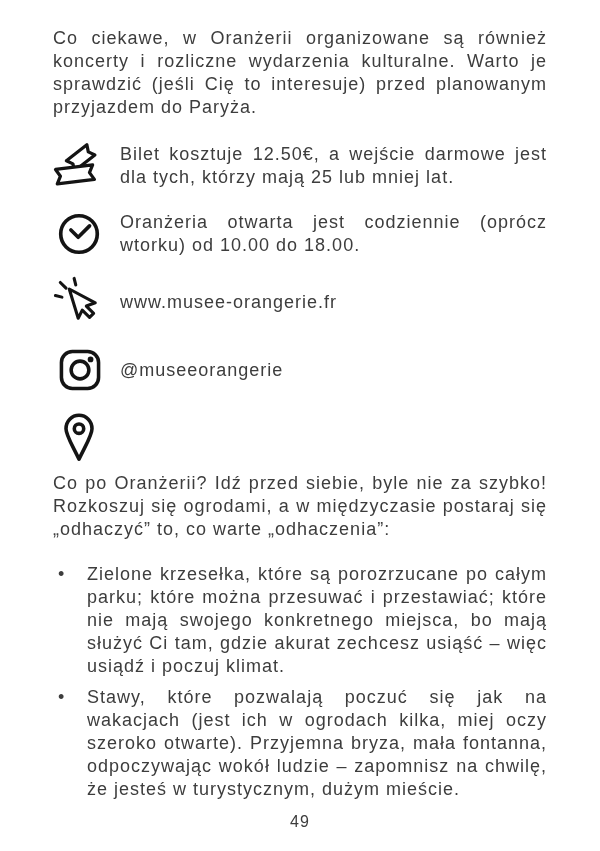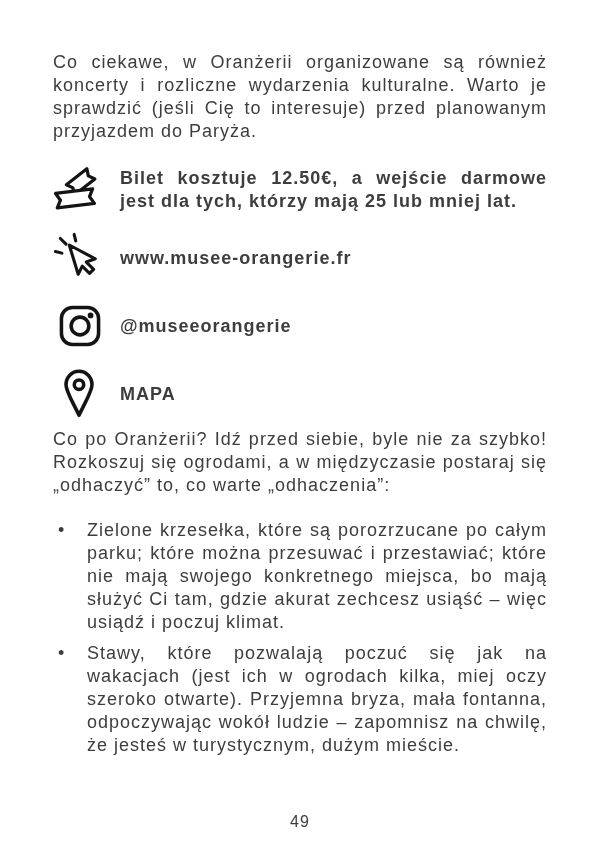--- a/index.html
+++ b/index.html
@@ -1,34 +1,34 @@
 <!DOCTYPE html>
 <html><head>
 <meta charset="utf-8">
 <style>
   html, body { margin: 0; padding: 0; background: #ffffff; }
   .page {
     position: relative;
     width: 600px;
     height: 851px;
     box-sizing: border-box;
-    padding: 51px 53px 0;
+    padding: 27px 53px 0;
     background: #ffffff;
     font-family: "Liberation Sans", "DejaVu Sans", sans-serif;
     font-size: 18px;
     line-height: 23px;
     letter-spacing: 1px;
     color: #3d3d3d;
     overflow: hidden;
   }
   .para { text-align: justify; margin: 0; }
   .para.intro { margin-bottom: 13px; }
   .para.outro { margin-bottom: 22px; }
 
-  .info-row { display: flex; align-items: center; height: 68px; font-weight: bold; }
+  .info-row { display: flex; align-items: center; height: 68px; }
   .icon-cell { flex: 0 0 67px; display: flex; align-items: center; }
   .icon-cell svg { display: block; }
   .row-text { flex: 1; text-align: justify; }
 
   ul.checklist { list-style: none; margin: 0; padding: 0; }
   ul.checklist li { display: flex; margin-bottom: 8px; }
   .bullet { flex: 0 0 34px; padding-left: 5px; box-sizing: border-box; }
   .li-text { flex: 1; text-align: justify; }
 
   .page-number {
@@ -57,20 +57,29 @@
           <path class="ink-fill" stroke-width="4" d="M18,14 H50 L46,22 L50,30 H18 L22,22 Z"></path>
         </g>
         <g transform="rotate(-7 30 42)">
           <path class="ink-fill" stroke-width="4" d="M4,33 H50 L45,42 L50,51 H4 L9,42 Z"></path>
         </g>
       </svg>
     </div>
     <div class="row-text">Bilet kosztuje 12.50€, a wejście darmowe jest dla tych, którzy mają 25 lub mniej lat.</div>
   </div>
 
+  <div class="info-row">
+    <div class="icon-cell">
+      <svg width="52" height="52" viewBox="0 0 64 64">
+        <circle class="ink" stroke-width="4.5" cx="32" cy="32" r="22.5"></circle>
+        <polyline class="ink" stroke-width="4.5" points="22,27 31,36 45,22"></polyline>
+      </svg>
+    </div>
+    <div class="row-text">Oranżeria otwarta jest codziennie (oprócz wtorku) od 10.00 do 18.00.</div>
+  </div>
 
   <div class="info-row">
     <div class="icon-cell">
       <svg width="52" height="52" viewBox="0 0 64 64">
         <path class="ink" stroke-width="3.8" d="M26,3 L28,11"></path>
         <path class="ink" stroke-width="3.8" d="M9,8 L16,15"></path>
         <path class="ink" stroke-width="3.8" d="M3,24 L11,26"></path>
         <path class="ink-fill" stroke-width="3.8" d="M20,16 L31,52 L36,42 L45,51 L50,46 L41,37 L52,33 Z"></path>
       </svg>
     </div>
@@ -88,21 +97,20 @@
     <div class="row-text">@museeorangerie</div>
   </div>
 
   <div class="info-row">
     <div class="icon-cell">
       <svg width="52" height="58" viewBox="0 0 64 64">
         <path class="ink" stroke-width="4.4" d="M32,4 C23,4 16,11.4 16,20.5 C16,28 21,35.5 32,58 C43,35.5 48,28 48,20.5 C48,11.4 41,4 32,4 Z"></path>
         <circle class="ink" stroke-width="4.4" cx="32" cy="20.5" r="5.8"></circle>
       </svg>
     </div>
-    <div class="row-text">MAPA</div>
   </div>
 
   <p class="para outro">Co po Oranżerii? Idź przed siebie, byle nie za szybko! Rozkoszuj się ogrodami, a w międzyczasie postaraj się „odhaczyć” to, co warte „odhaczenia”:</p>
 
   <ul class="checklist">
     <li>
       <span class="bullet">•</span>
       <span class="li-text">Zielone krzesełka, które są porozrzucane po całym parku; które można przesuwać i przestawiać; które nie mają swojego konkretnego miejsca, bo mają służyć Ci tam, gdzie akurat zechcesz usiąść – więc usiądź i poczuj klimat.</span>
     </li>
     <li>

